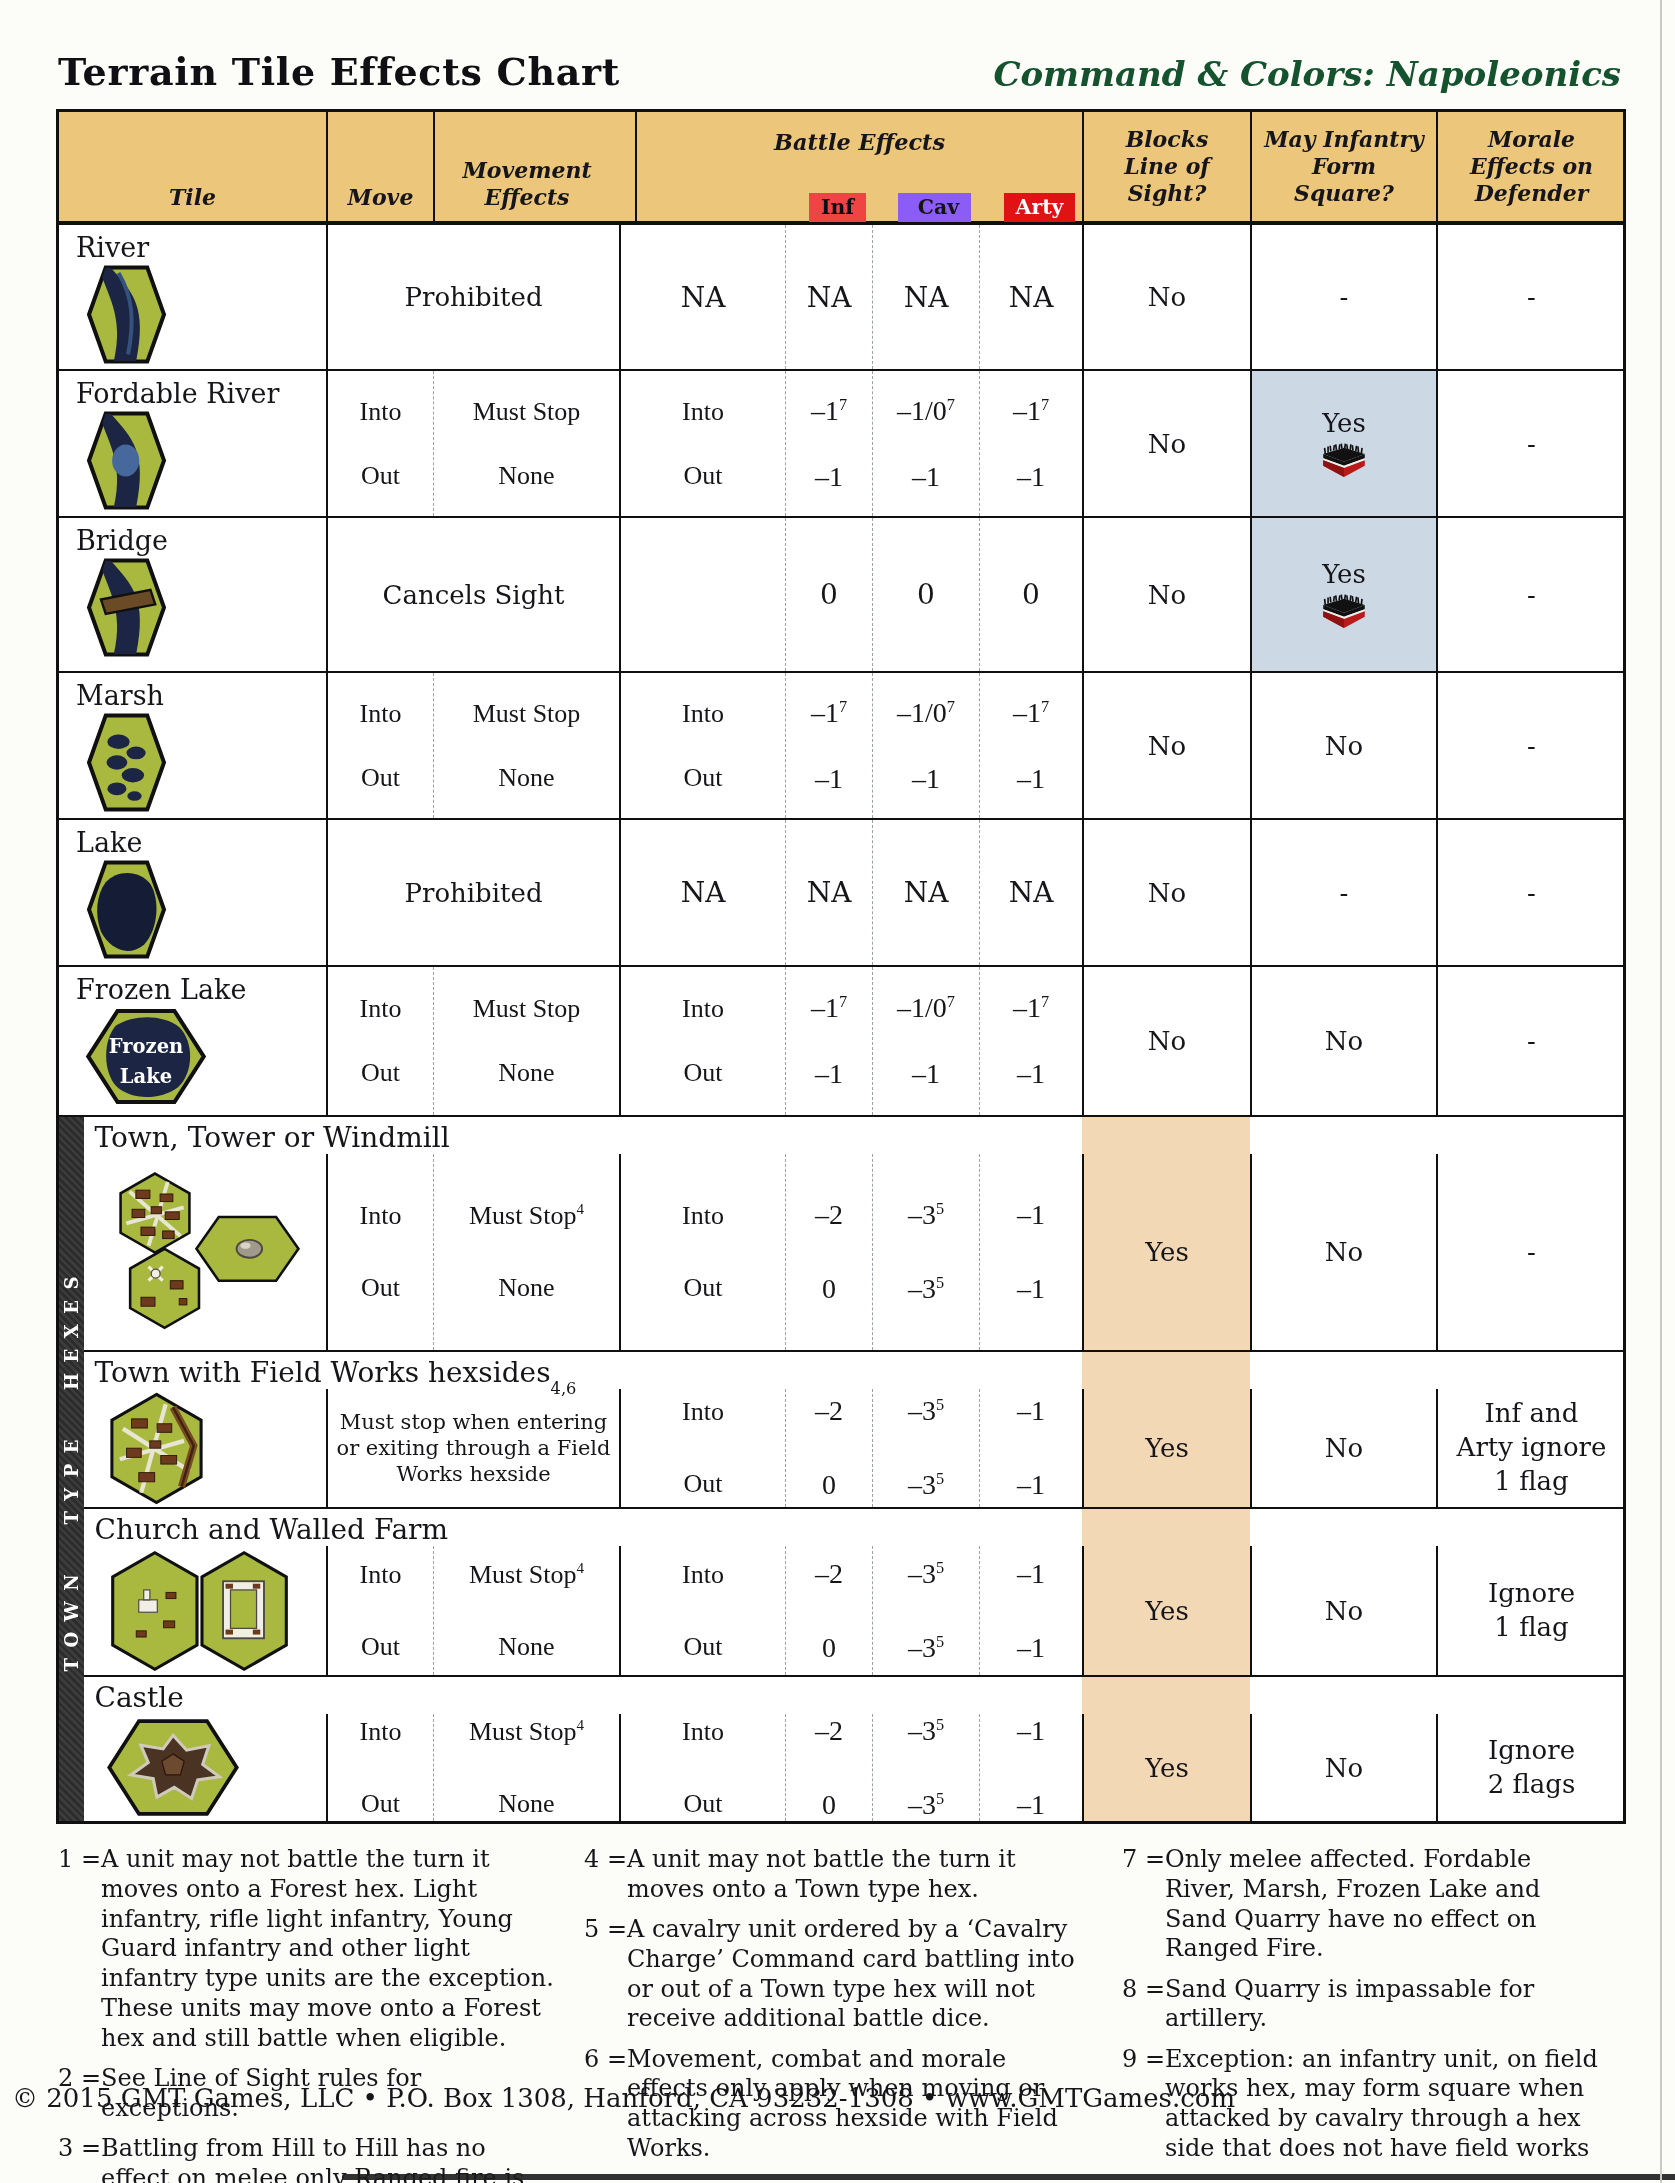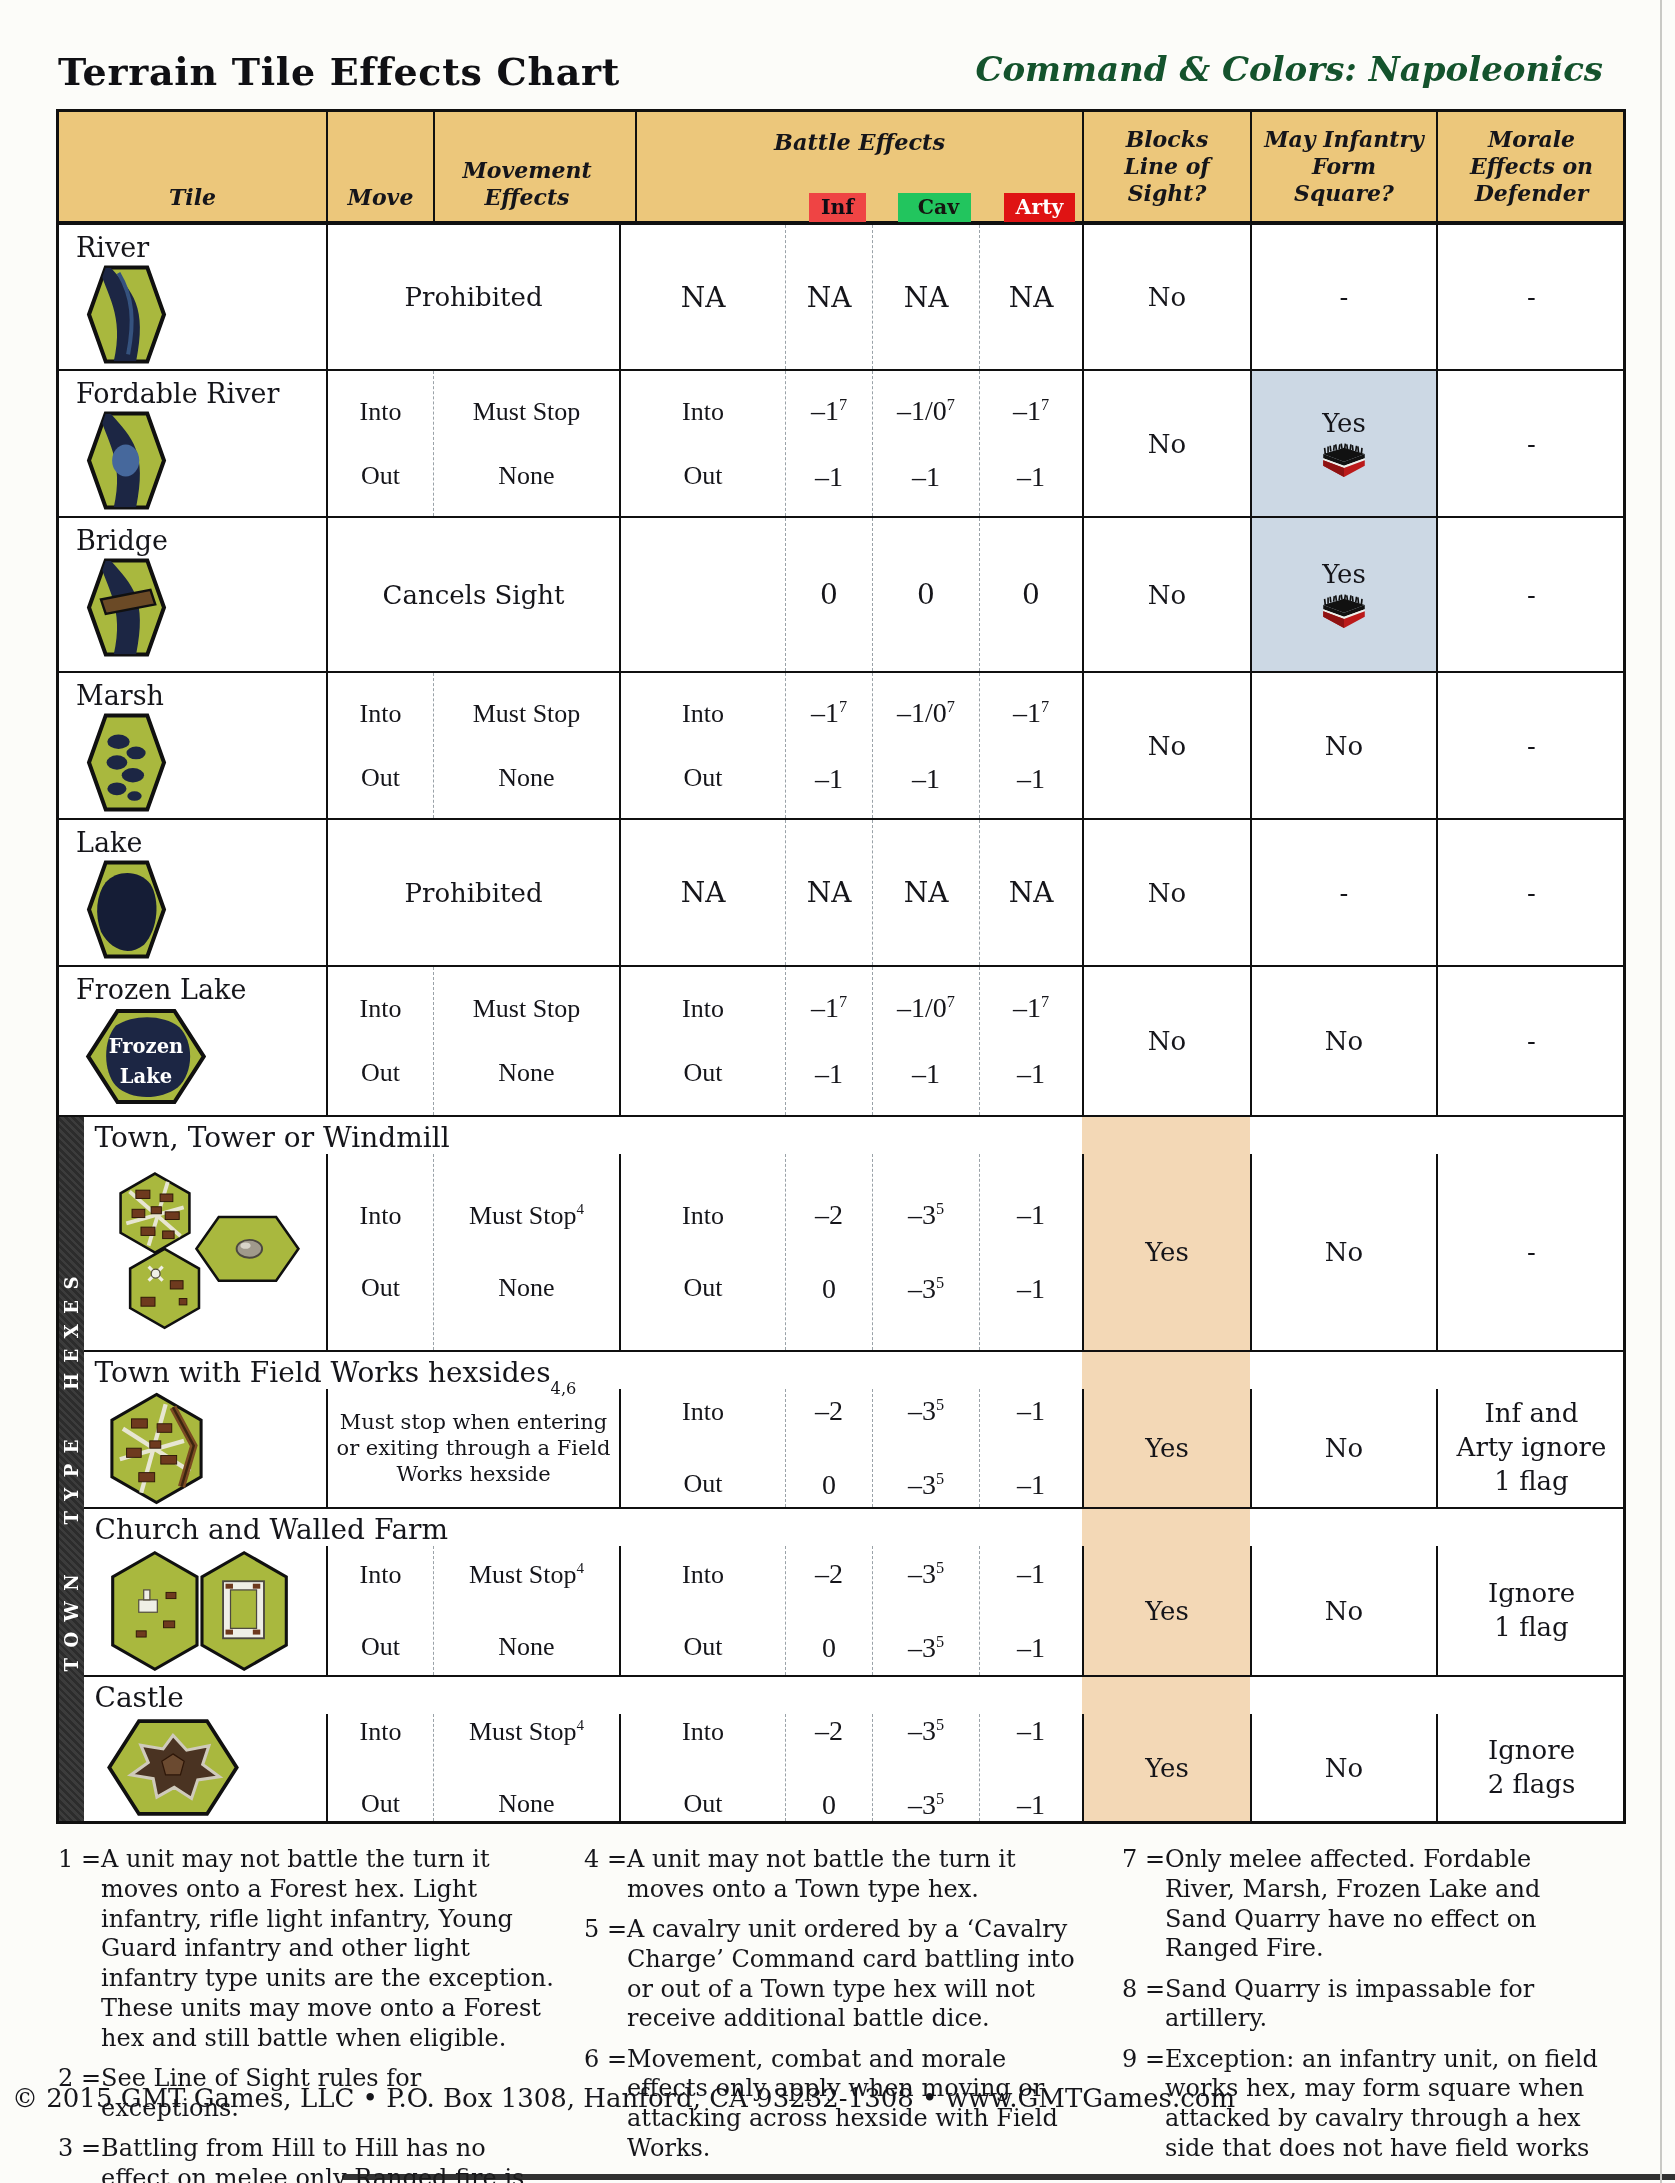--- a/index.html
+++ b/index.html
@@ -1,42 +1,42 @@
 <!DOCTYPE html>
 <html style="font-size:10.5px"><head>
 <meta charset="utf-8">
 <style>
   * { margin:0; padding:0; box-sizing:border-box; }
   html,body { background:#e9e9e7; }
   body { font-family:"DejaVu Serif","Liberation Serif",serif; color:#15151a; }
   .sheet { position:relative; width:1676px; height:2183px; background:#fcfcf9; overflow:hidden; }
 
   
-  .titlebar { position:absolute; left:58px; right:73px; top:49px; display:flex;
-              justify-content:space-between; align-items:flex-start; }
+  .titlebar { position:absolute; left:58px; right:55px; top:49px; display:flex;
+              justify-content:space-between; align-items:flex-end; }
   .doc-title { font-size:38px; font-weight:bold; letter-spacing:0.7px; color:#101014; }
   .brand { font-size:34px; font-weight:bold; font-style:italic; color:#14532d; }
 
   
   .ttable { position:absolute; left:56px; top:109px; width:1570px; border:3.3px solid #101010; background:#fff; }
 
   .hrow { display:grid; grid-template-columns:267px 107px 186px 463px 168px 186px 189px;
           background:#ecc77b; border-bottom:4px solid #101010; height:113px; }
   .hcell { display:flex; flex-direction:column; justify-content:flex-end; align-items:center;
            font-size:22px; font-weight:bold; font-style:italic; text-align:center;
            line-height:1.22; padding-bottom:10.5px; white-space:pre-line; border-left:2px solid #101010; }
   .hcell:first-child { border-left:none; }
   .hcell.mid { justify-content:center; padding-bottom:0; }
   .hbattle { display:flex; flex-direction:column; justify-content:space-between; padding:17px 0 0 0;margin-left:16px; }
   .hbattle .btitle { font-size:22.4px; font-weight:bold; font-style:italic; text-align:center; }
   .badges { display:grid; grid-template-columns:166px 87px 107px 103px; align-items:end; }
   .badge { justify-self:center; font-style:normal; font-weight:bold; font-size:20.4px;
            padding:2px 12px; margin-bottom:-1.3px; }
   .badge.inf { background:#ef4444; color:#0c0c14; }
-  .badge.cav { background:#22c55e; color:#151510;padding-left:20px; }
+  .badge.cav { background:#8b5cf6; color:#151510;padding-left:20px; }
   .badge.arty { background:#df1313; color:#ffffff; }
 
   .row { display:grid; grid-template-columns:267px 107px 186px 166px 87px 107px 103px 168px 186px 189px;
          border-top:2.6px solid #101010; background:transparent; }
   .row.first { border-top:none; }
   .cell { display:flex; align-items:center; justify-content:center; font-size:26px;
           text-align:center; position:relative; }
   .sl { border-left:2px solid #101010; }
   .dl { border-left:1.3px dashed #9aa2a8; }
   .num { font-size:28px; }

